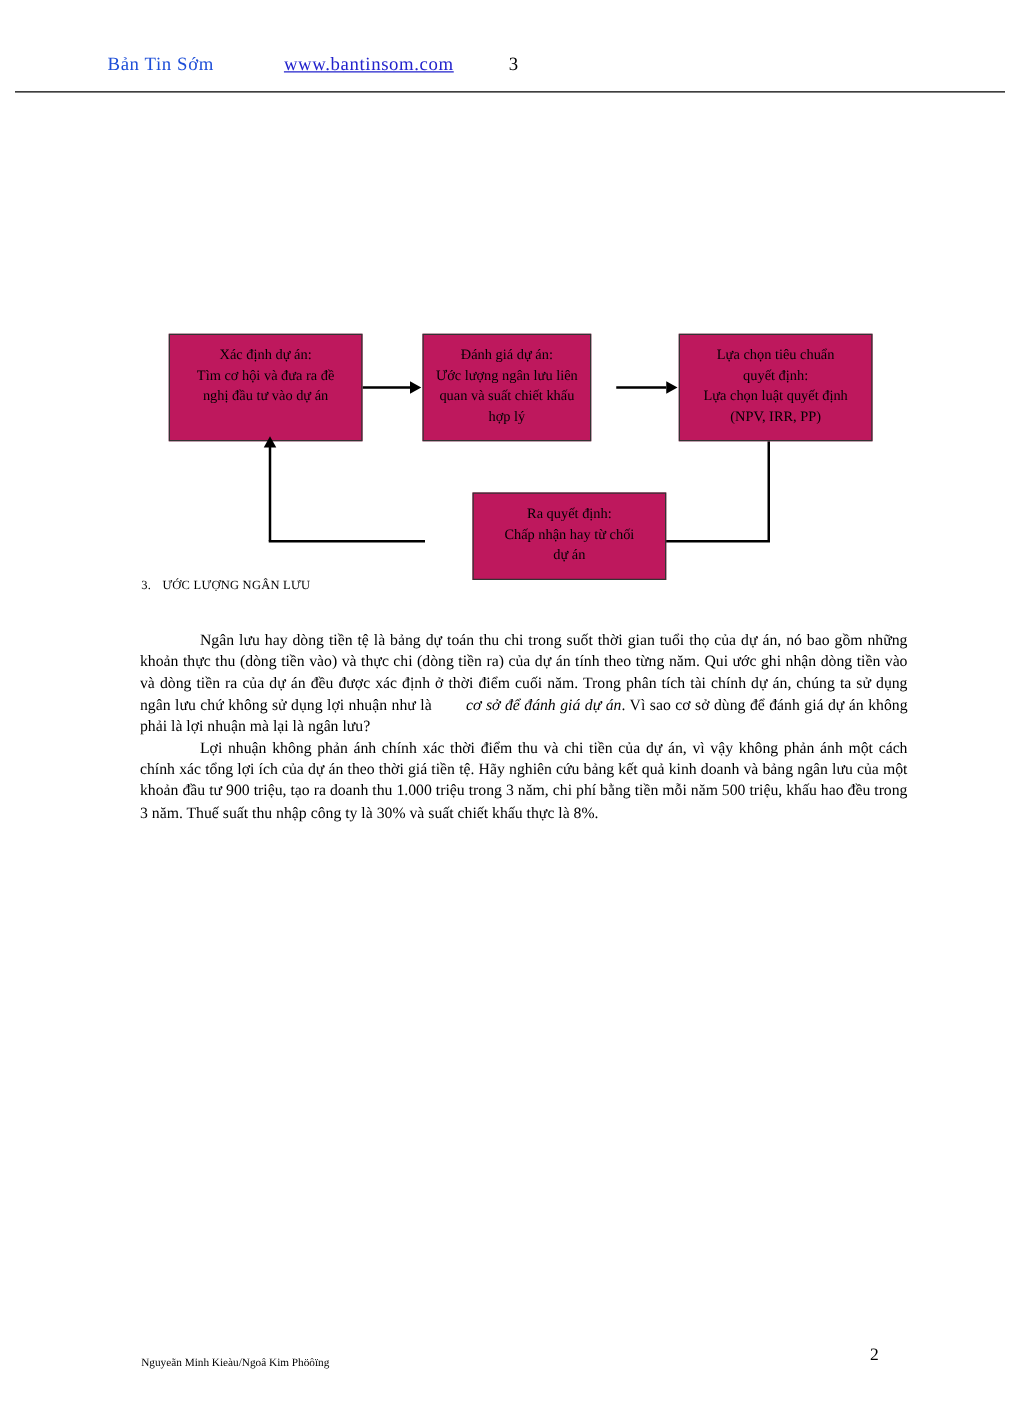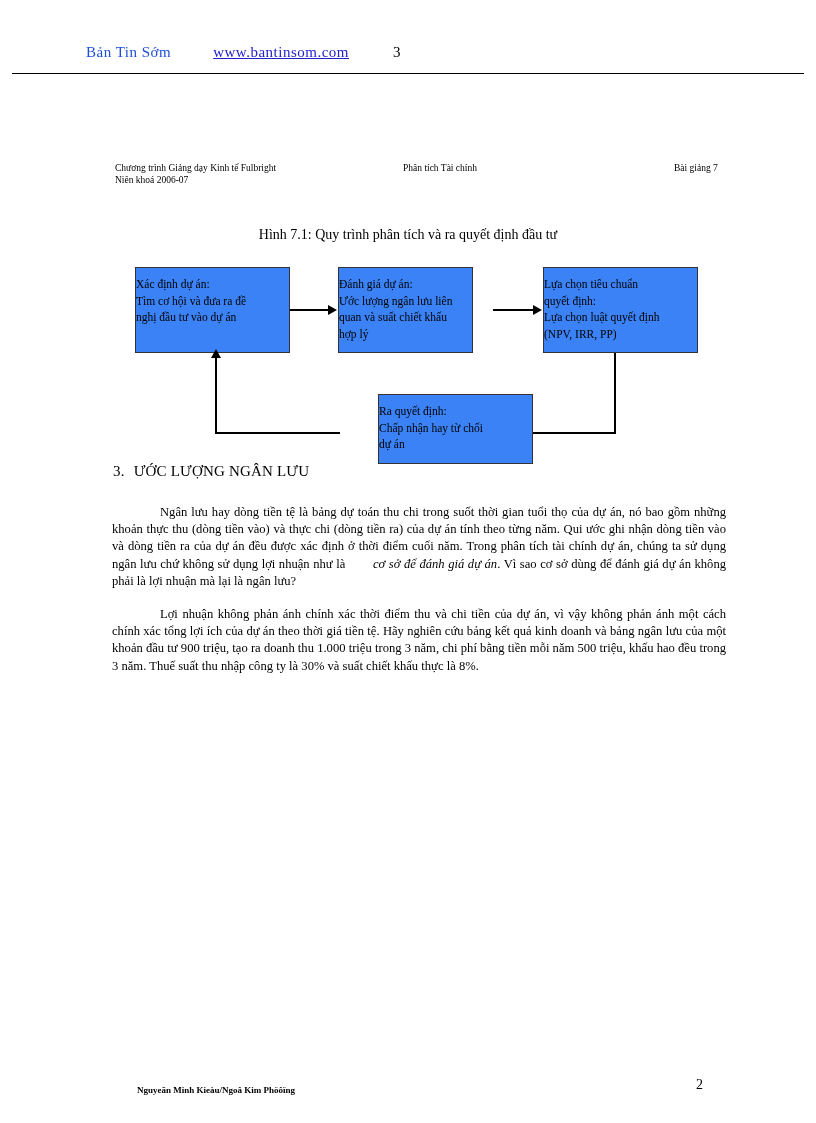--- a/index.html
+++ b/index.html
@@ -36,21 +36,21 @@
     font-size: 15px;
     letter-spacing: 0.5px;
   }
   .site-title {
     white-space: pre;
     color: #1d4ed8;
   }
   .site-link {
     color: #2222cc;
     text-decoration: underline;
-    margin-left: 42px;
+    margin-left: 56px;
     white-space: pre;
   }
   .site-count {
     margin-left: 44px;
     color: #000;
   }
   .header-rule {
     position: absolute;
     left: 12px;
     top: 73px;
@@ -92,21 +92,22 @@
     position: absolute;
     left: 0;
     top: 255px;
     width: 816px;
     height: 225px;
   }
   .flow-box {
     position: absolute;
     border: 1.5px solid #333333;
     box-sizing: border-box;
-    background: #3b82f6;
+    background: #be185d;
+    text-align: center;
     font-size: 11.5px;
     line-height: 1.45;
     color: #000;
     z-index: 2;
   }
   .flow-box .bx-inner {
     padding-top: 8px;
     white-space: pre-line;
   }
   #box-identify { left: 135px; top: 12px;  width: 155px; height: 86px; }
@@ -131,52 +132,51 @@
     border-left: 5px solid transparent;
     border-right: 5px solid transparent;
     border-bottom: 9px solid #000;
   }
 
   
   .section-heading {
     position: absolute;
     left: 113px;
     top: 463px;
-    font-size: 15px;
+    font-size: 10px;
     letter-spacing: 0.2px;
   }
   .section-heading .sh-num { margin-right: 9px; }
 
   .body-text {
     position: absolute;
     left: 112px;
     top: 504px;
     width: 614px;
     font-size: 12.6px;
     line-height: 17.2px;
     text-align: justify;
   }
   .body-text p { margin: 0; text-indent: 48px; }
-  .body-text p + p { margin-top: 16px; }
+  .body-text p + p { margin-top: 0; }
   .body-text .ital { font-style: italic; margin-left: 24px; }
 
   
   .doc-footer {
     position: absolute;
     left: 113px;
     top: 1085px;
     width: 590px;
     height: 14px;
   }
   .footer-authors {
     position: absolute;
     left: 0; top: 0;
     font-size: 9px;
-    font-weight: bold;
-    margin-left: 24px;
+    font-weight: normal;
   }
   .footer-page {
     position: absolute;
     right: 0; top: -8px;
     font-size: 14px;
   }
 </style>
 </head>
 <body>
 
@@ -184,32 +184,21 @@
 
   <div class="site-header">
     <div class="sh-row">
       <span class="site-title">Bản Tin Sớm</span>
       <a class="site-link" href="#">www.bantinsom.com</a>
       <span class="site-count">3</span>
     </div>
   </div>
   <div class="header-rule"></div>
 
-  <div class="doc-head">
-    <div class="doc-head-row">
-      <span class="dh-left">Chương trình Giảng dạy Kinh tế Fulbright</span>
-      <span class="dh-center">Phân tích Tài chính</span>
-      <span class="dh-right">Bài giảng 7</span>
-    </div>
-    <div class="doc-head-row">
-      <span class="dh-left">Niên khoá 2006-07</span>
-    </div>
-  </div>
-
-  <div class="fig-caption">Hình 7.1: Quy trình phân tích và ra quyết định đầu tư</div>
+
 
   <div class="flowchart">
 
     <div class="line line-h" style="left:290px; top:54px; width:38px;"></div>
     <div class="arrow-head arrow-right" style="left:328px; top:50px;"></div>
 
     <div class="line line-h" style="left:493px; top:54px; width:40px;"></div>
     <div class="arrow-head arrow-right" style="left:533px; top:50px;"></div>
 
     <div class="line line-v" style="left:614px; top:98px; height:80px;"></div>

